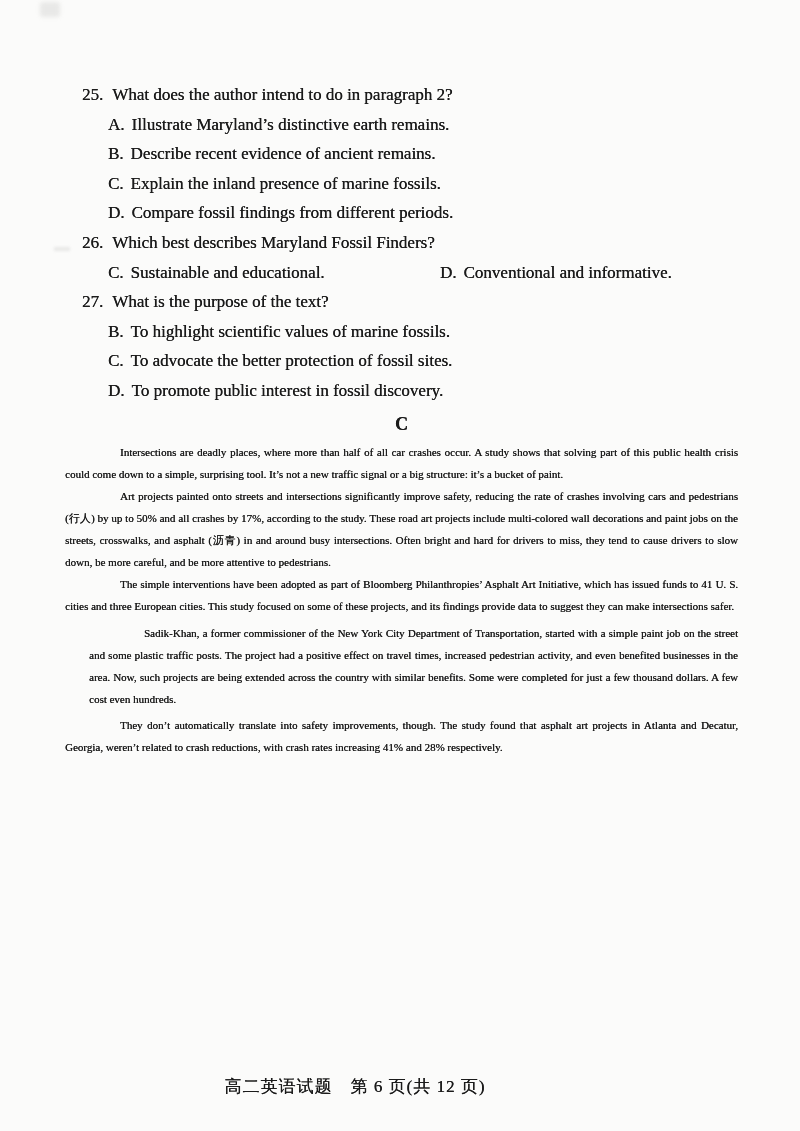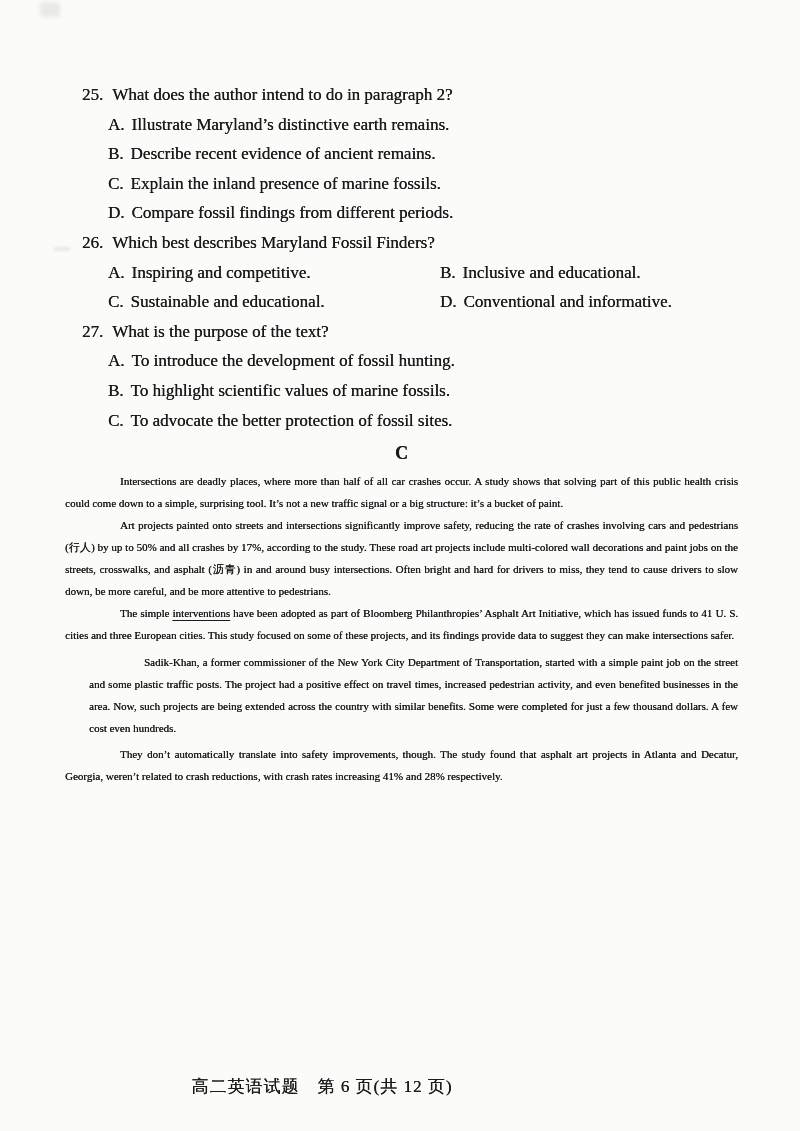--- a/index.html
+++ b/index.html
@@ -71,33 +71,33 @@
     line-height: 22px;
   }
   .passage p {
     margin: 0;
     text-indent: 55px;
     text-align: justify;
   }
   .passage p.p4 { margin-top: 5px; margin-left: 24px; }
   .passage p.p5 { margin-top: 4px; }
   .u {
-    text-decoration: underline;
     text-underline-offset: 3px;
   }
   
   .footer {
     position: absolute;
     top: 1076px;
     left: 0;
     width: 100%;
     text-align: center;
     font-size: 17px;
     line-height: 22px;
     letter-spacing: 1px;
+    padding-left: 33px;
   }
   
   .smudge-top {
     position: absolute;
     left: 40px;
     top: 2px;
     width: 20px;
     height: 15px;
     background: #c6c6c4;
     opacity: 0.35;
@@ -147,50 +147,42 @@
         </div>
       </div>
 
       <div>
         <div class="q-line">
           <span class="q-num">26.</span><span>Which best describes Maryland Fossil Finders?</span>
         </div>
         <div class="opts">
           <div class="opt-row2">
             <div class="col-a opt-line">
-              <span class="opt-label">A.</span><span>Inspiring and competitive.</span>
-            </div>
-            <div class="opt-line">
-              <span class="opt-label">B.</span><span>Inclusive and educational.</span>
-            </div>
-          </div>
-          <div class="opt-row2">
-            <div class="col-a opt-line">
               <span class="opt-label">C.</span><span>Sustainable and educational.</span>
             </div>
             <div class="opt-line">
               <span class="opt-label">D.</span><span>Conventional and informative.</span>
             </div>
           </div>
         </div>
       </div>
 
       <div>
         <div class="q-line">
           <span class="q-num">27.</span><span>What is the purpose of the text?</span>
         </div>
         <div class="opts">
           <div class="opt-line">
-            <span class="opt-label">A.</span><span>To introduce the development of fossil hunting.</span>
-          </div>
-          <div class="opt-line">
             <span class="opt-label">B.</span><span>To highlight scientific values of marine fossils.</span>
           </div>
           <div class="opt-line">
             <span class="opt-label">C.</span><span>To advocate the better protection of fossil sites.</span>
+          </div>
+          <div class="opt-line">
+            <span class="opt-label">D.</span><span>To promote public interest in fossil discovery.</span>
           </div>
         </div>
       </div>
 
     </div>
 
     <div class="section-head">C</div>
 
     <div class="passage">
       <p>Intersections are deadly places, where more than half of all car crashes occur. A study shows that solving part of this public health crisis could come down to a simple, surprising tool. It’s not a new traffic signal or a big structure: it’s a bucket of paint.</p>

